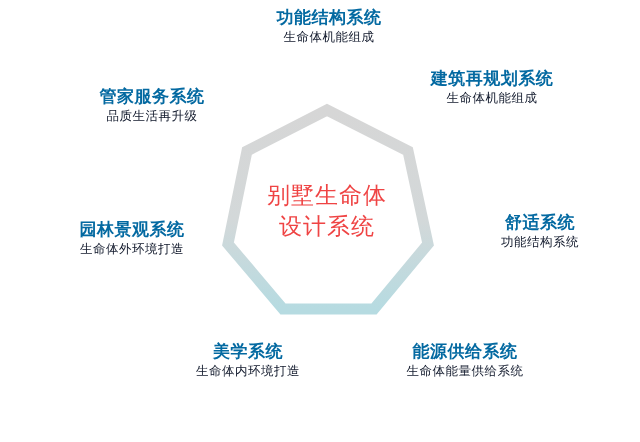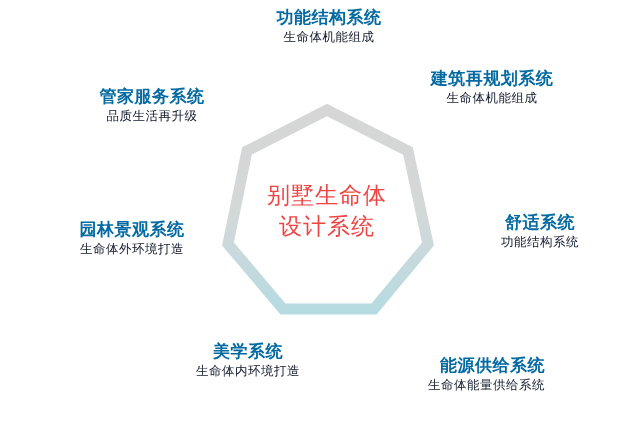--- a/index.html
+++ b/index.html
@@ -44,21 +44,21 @@
 <div class="node" style="left:412px; top:67px; width:160px;">
   <div class="title">建筑再规划系统</div>
   <div class="sub">生命体机能组成</div>
 </div>
 
 <div class="node" style="left:470px; top:211px; width:140px;">
   <div class="title">舒适系统</div>
   <div class="sub">功能结构系统</div>
 </div>
 
-<div class="node" style="left:385px; top:354px; width:160px;text-align:right;">
+<div class="node" style="left:385px; top:340px; width:160px;">
   <div class="title">能源供给系统</div>
   <div class="sub">生命体能量供给系统</div>
 </div>
 
 <div class="node" style="left:178px; top:340px; width:140px;">
   <div class="title">美学系统</div>
   <div class="sub">生命体内环境打造</div>
 </div>
 
 <div class="node" style="left:62px; top:218px; width:140px;">

